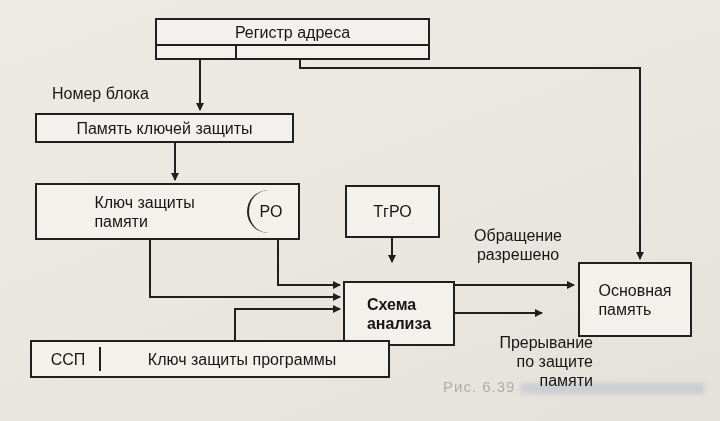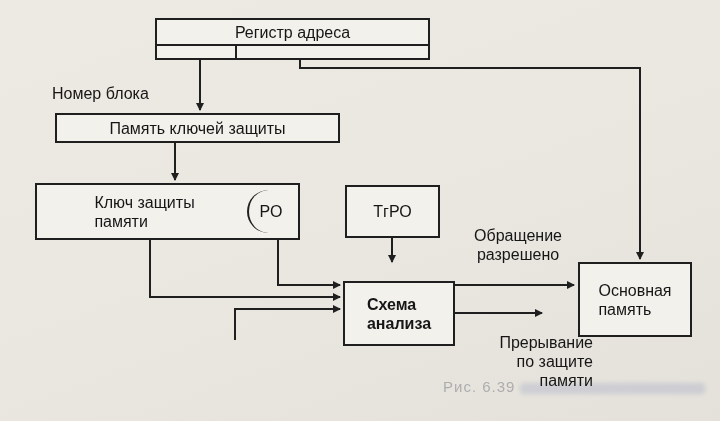--- a/index.html
+++ b/index.html
@@ -96,21 +96,21 @@
   <div class="box" style="left:155px;top:18px;width:275px;height:28px;">
     <span>Регистр адреса</span>
   </div>
 
   <div class="strip" style="left:155px;top:46px;width:275px;height:14px;">
     <span class="tick" style="left:78px;"></span>
   </div>
 
   <div class="freelabel" style="left:52px;top:84px;width:140px;text-align:left;">Номер блока</div>
 
-  <div class="box" style="left:35px;top:113px;width:285px;height:30px;margin-left:20px;">
+  <div class="box" style="left:35px;top:113px;width:259px;height:30px;">
     <span>Память ключей защиты</span>
   </div>
 
   <div class="box cellwrap" style="left:35px;top:183px;width:265px;height:57px;">
     <div class="cell grow">
       <span class="ml">Ключ защиты
 памяти</span>
     </div>
     <div class="cell divider-left" style="width:46px;">
       <span>РО</span>
@@ -124,20 +124,28 @@
   <div class="box" style="left:343px;top:281px;width:112px;height:65px;font-weight:bold;">
     <span class="ml">Схема
 анализа</span>
   </div>
 
   <div class="box" style="left:578px;top:262px;width:114px;height:75px;">
     <span class="ml">Основная
 память</span>
   </div>
 
+  <div class="box cellwrap" style="left:30px;top:340px;width:360px;height:38px;">
+    <div class="cell divider-right" style="width:64px;">
+      <span>ССП</span>
+    </div>
+    <div class="cell grow">
+      <span>Ключ защиты программы</span>
+    </div>
+  </div>
 
   <div class="freelabel ml" style="left:452px;top:226px;width:132px;text-align:center;">Обращение
 разрешено</div>
 
   <div class="freelabel ml" style="left:448px;top:333px;width:145px;text-align:right;">Прерывание
 по защите
 памяти</div>
 
 </div>
 

